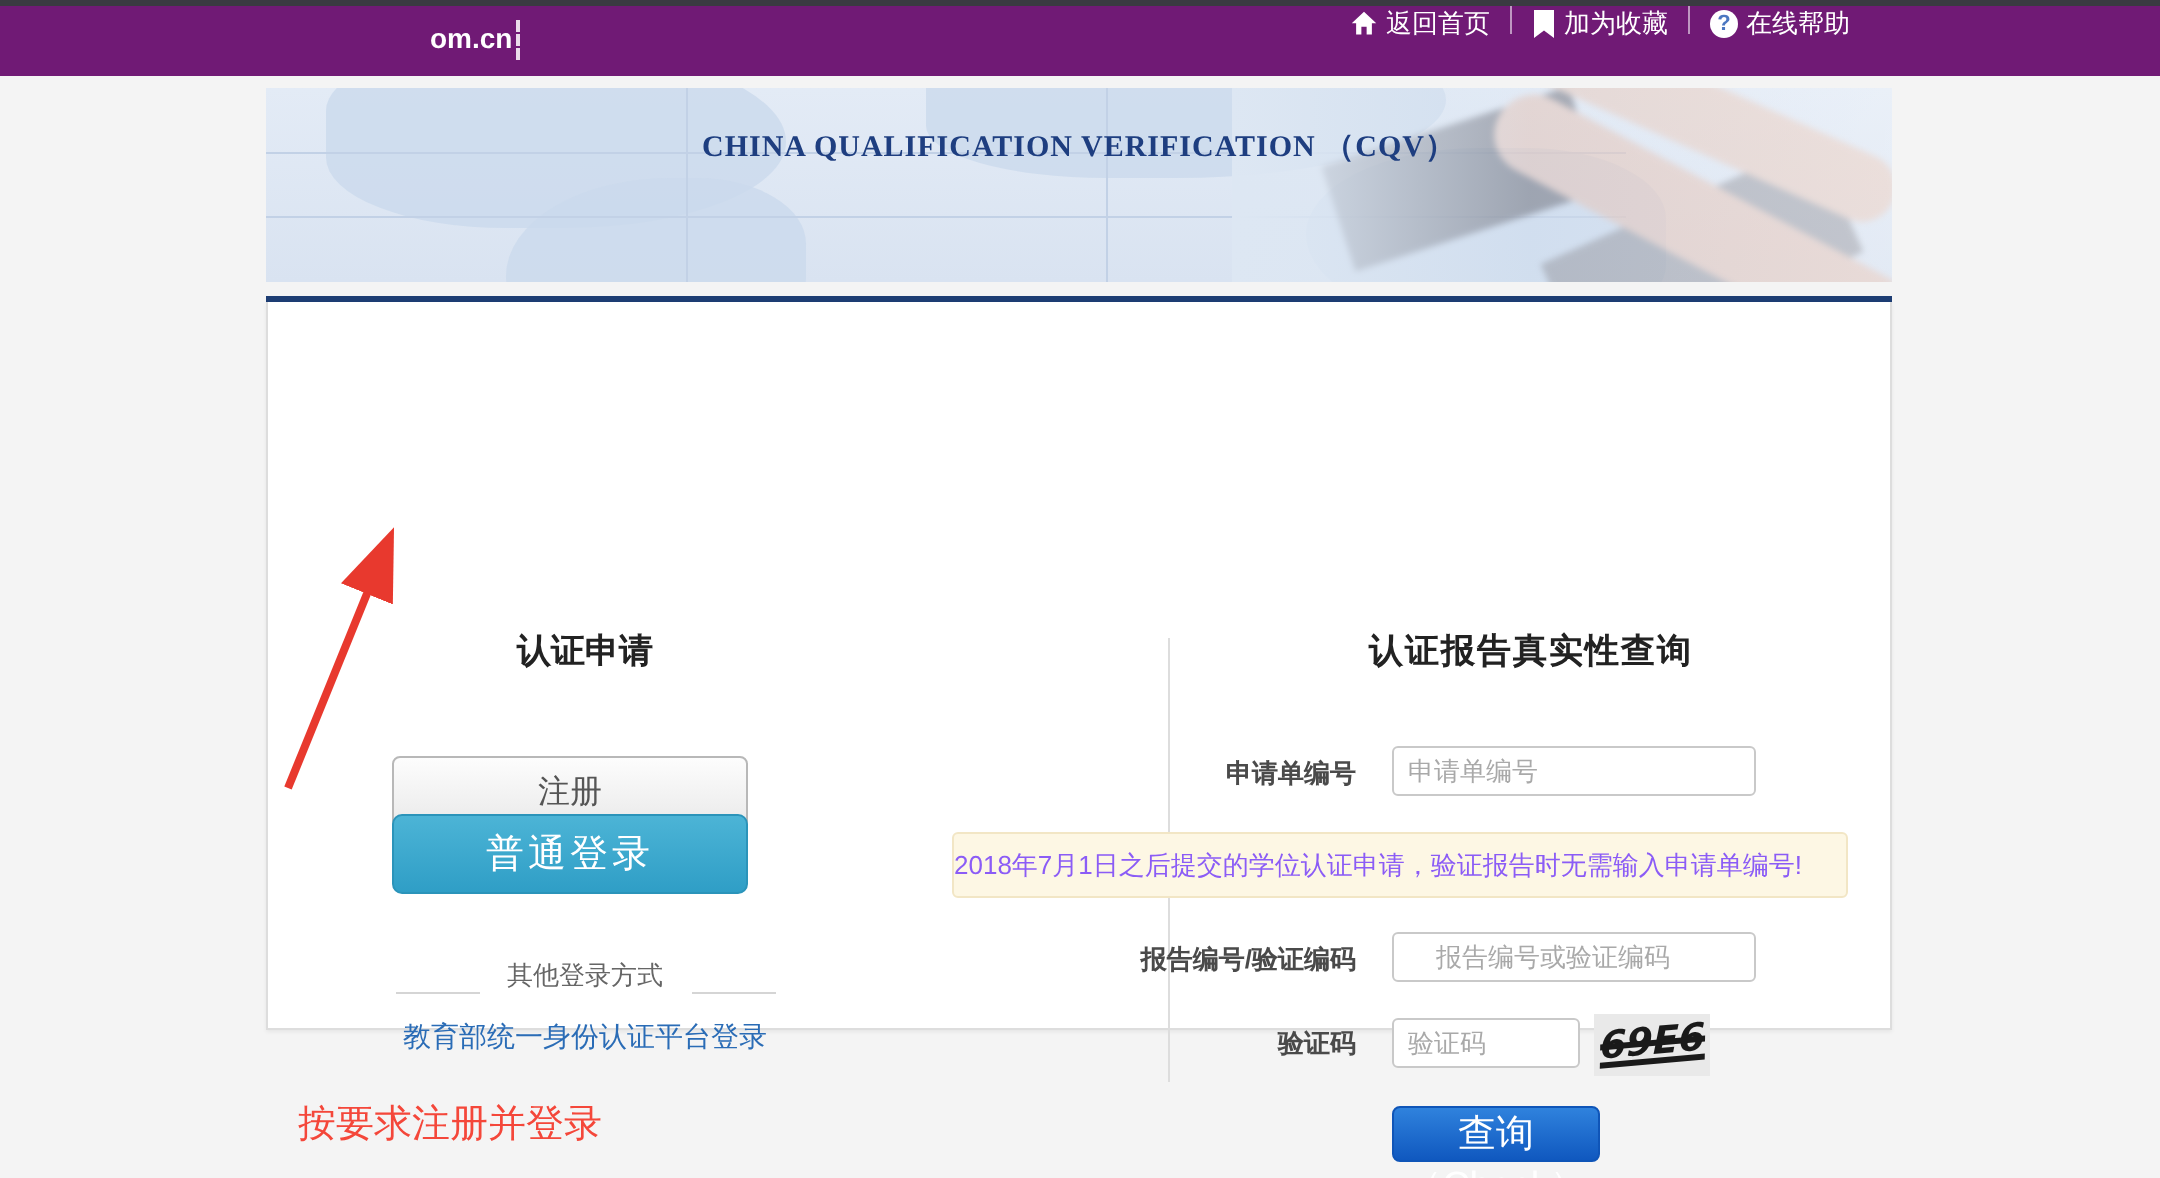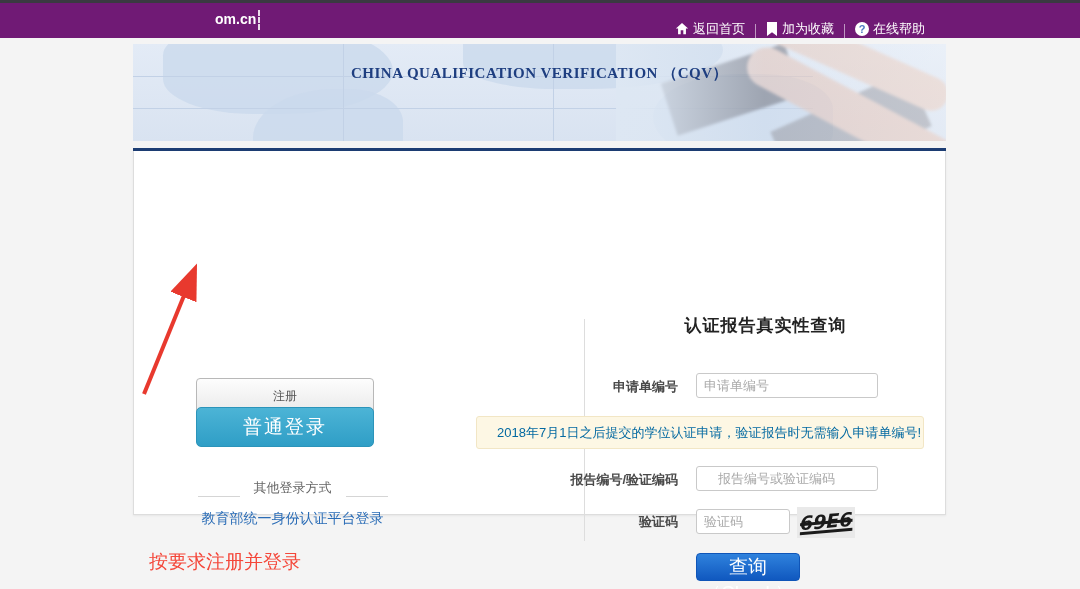--- a/index.html
+++ b/index.html
@@ -6,21 +6,21 @@
   html,body { width:1080px; height:589px; }
   body { font-family:"Liberation Sans","DejaVu Sans",sans-serif; background:#f4f4f4; position:relative; overflow:hidden; }
 
   
   .topbar { position:absolute; left:0; top:0; width:1080px; height:38px; background:#701a75; border-top:3px solid #3a3a41; }
   .watermark { position:absolute; left:6px; top:2px; font-size:24px; font-weight:bold; color:#fff;
     text-shadow:-2px 0 #111,0 2px #111,2px 0 #111,0 -2px #111,-1px -1px #111,1px 1px #111,-1px 1px #111,1px -1px #111;
     letter-spacing:1px; z-index:5; }
   .url-fragment { position:absolute; left:215px; top:8px; font-size:14px; font-weight:bold; color:#fff; z-index:4; }
   .topbar-dashsep { position:absolute; left:258px; top:7px; height:20px; width:0; border-left:2px dashed rgba(255,255,255,.85); }
-  .topnav { position:absolute; right:155px; top:0; height:35px; display:flex; align-items:flex-end; gap:10px; color:#fff; }
+  .topnav { position:absolute; right:155px; top:0; height:35px; display:flex; align-items:flex-start; gap:10px; color:#fff; }
   .topnav .nav-item { display:flex; align-items:center; gap:4px; font-size:13px; color:#fff; cursor:pointer; white-space:nowrap; }
   .topnav .sep { width:0; height:14px; border-left:1px solid rgba(255,255,255,.55); }
   .topnav svg { display:block; }
   .help-circle { width:14px; height:14px; border-radius:50%; background:#fff; color:#4b77c1; font-size:11px; font-weight:bold; text-align:center; line-height:14px; }
 
   
   .banner { position:absolute; left:133px; top:44px; width:813px; height:97px; background:linear-gradient(180deg,#e3ebf6 0%,#d9e3f1 100%); overflow:hidden; }
   .map-blob { position:absolute; background:#cbd9ec; opacity:.8; }
   .blob1 { left:30px; top:-20px; width:230px; height:90px; border-radius:40% 60% 55% 45%; }
   .blob2 { left:120px; top:45px; width:150px; height:90px; border-radius:60% 40% 50% 50%; }
@@ -42,35 +42,35 @@
 
   
   .content { position:absolute; left:133px; top:151px; width:813px; height:364px; background:#fff; border:1px solid #ddd; border-top:none; box-shadow:0 1px 2px rgba(0,0,0,.06); }
   .vdivider { position:absolute; left:450px; top:168px; width:1px; height:222px; background:#ddd; }
 
   .panel-heading { position:absolute; font-size:17px; font-weight:bold; color:#222; }
   .left-heading { left:0; top:163px; width:317px; text-align:center; }
   .right-heading { left:450px; top:163px; width:363px; text-align:center; letter-spacing:1px; }
 
   
-  .btn-register { position:absolute; left:62px; top:227px; width:178px; height:37px; background:linear-gradient(180deg,#fdfdfd,#e9e9e9); border:1px solid #b8b8b8; border-radius:4px; font-size:12px; color:#555; cursor:pointer; font-family:inherit; }
+  .btn-register { position:absolute; left:62px; top:227px; width:178px; height:37px; background:linear-gradient(180deg,#fdfdfd,#e9e9e9); border:1px solid #b8b8b8; border-radius:4px; font-size:16px; color:#555; cursor:pointer; font-family:inherit; }
   .btn-login { position:absolute; left:62px; top:256px; width:178px; height:40px; background:linear-gradient(180deg,#4cb4d6,#2f9ec6); border:1px solid #2b94ba; border-radius:5px; font-size:19px; color:#fff; cursor:pointer; font-family:inherit; letter-spacing:2px; }
   .other-login { position:absolute; left:0; top:328px; width:317px; display:flex; align-items:flex-end; justify-content:center; gap:14px; font-size:13px; color:#666; }
   .dash { width:42px; height:1px; background:#d5d5d5; }
   .moe-link { position:absolute; left:0; top:359px; width:317px; text-align:center; font-size:14px; color:#2a6cb6; cursor:pointer; }
   .annotation { position:absolute; left:15px; top:398px; font-size:19px; color:#f4473a; }
   .arrow-svg { position:absolute; left:-8px; top:108px; width:90px; height:145px; pointer-events:none; }
 
   
   .form-label { position:absolute; left:342px; width:202px; text-align:right; font-size:13px; font-weight:600; color:#4a4a4a; }
   .form-input { position:absolute; left:562px; height:25px; border:1px solid #c9c9c9; border-radius:3px; font-size:13px; padding:0 7px; color:#333; font-family:inherit; }
   .form-input::placeholder { color:#a9a9a9; }
   .input-wide { width:182px; }
   .input-captcha { width:94px; }
-  .notice { position:absolute; left:342px; top:265px; width:448px; height:33px; background:#fdf7e4; border:1px solid #f2e6c5; border-radius:3px; font-size:13px; color:#0369a1; line-height:31px; padding-left:20px; white-space:nowrap; }
+  .notice { position:absolute; left:342px; top:265px; width:448px; height:33px; background:#fdf7e4; border:1px solid #f2e6c5; border-radius:3px; font-size:13px; color:#8b5cf6; line-height:31px; padding-left:0; white-space:nowrap; }
   .captcha-box { position:absolute; left:663px; top:356px; width:58px; height:31px; background:#e9e9e9; cursor:pointer; overflow:hidden; text-align:center; }
   .captcha-text { display:inline-block; font-family:"DejaVu Sans",sans-serif; font-size:19px; font-weight:900; font-style:italic; color:#1a1a1a; text-decoration:underline line-through; text-decoration-thickness:2.5px; transform:rotate(-5deg) skewX(-6deg); margin-top:3px; letter-spacing:0; }
   .btn-submit { position:absolute; left:562px; top:402px; width:104px; height:28px; background:linear-gradient(180deg,#2f82dd,#1058bf); border:1px solid #0f55b8; border-radius:4px; color:#fff; font-size:19px; cursor:pointer; font-family:inherit; }
 </style>
 </head>
 <body>
 
 <div class="topbar">
   <div class="url-fragment">om.cn</div>
   <div class="topbar-dashsep"></div>
@@ -122,20 +122,21 @@
   <div class="banner-titles">
     <div class="banner-subtitle">CHINA QUALIFICATION VERIFICATION （CQV）</div>
   </div>
 </div>
 
 <div class="navy-line"></div>
 
 <div class="content">
   <div class="vdivider"></div>
 
+  <div class="panel-heading left-heading">认证申请</div>
 
   <button class="btn-register">注册</button>
   <button class="btn-login">普通登录</button>
 
   <div class="other-login">
     <span class="dash"></span>
     <span>其他登录方式</span>
     <span class="dash"></span>
   </div>
 

